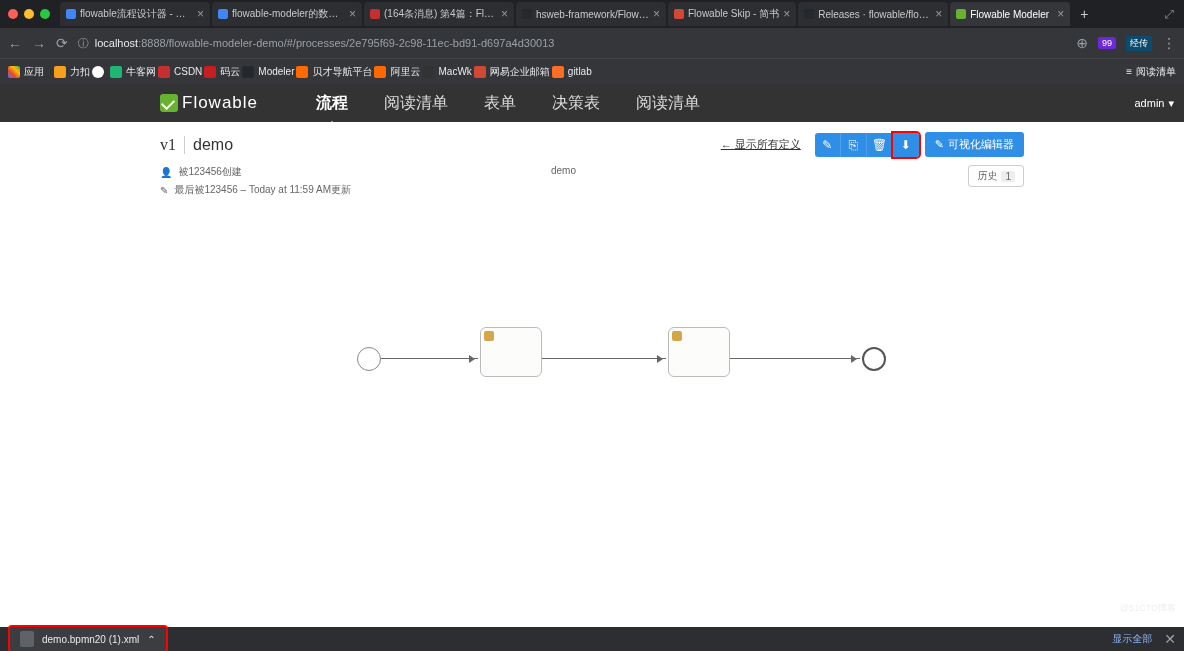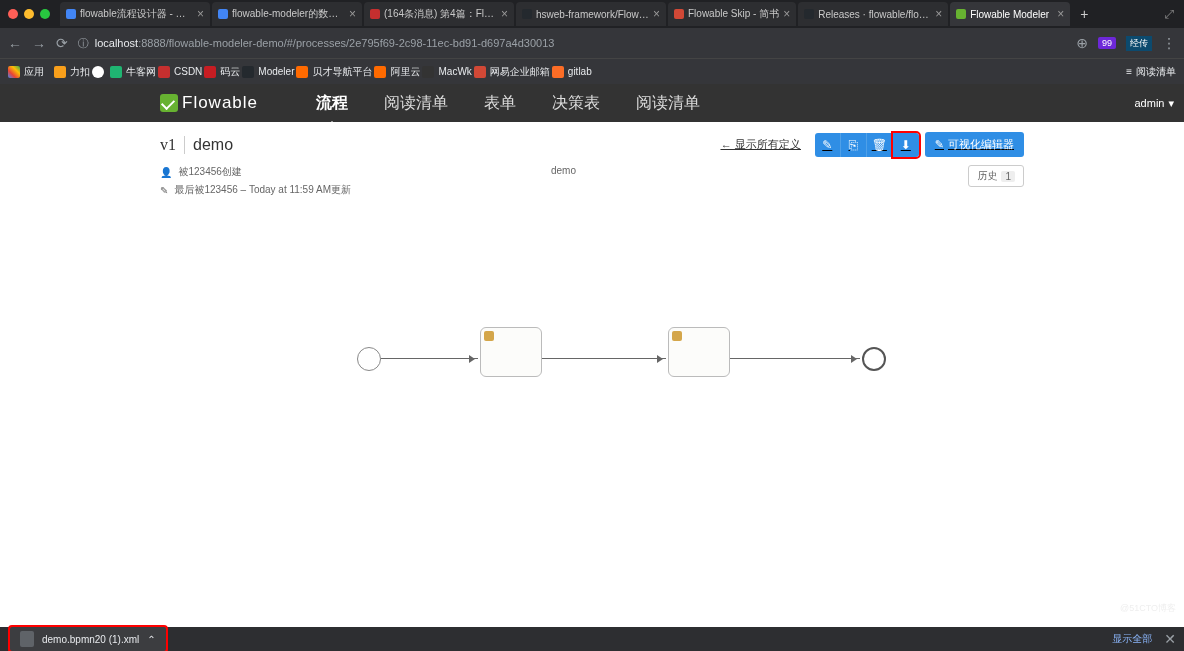--- a/index.html
+++ b/index.html
@@ -43,21 +43,21 @@
 .nav-link { color: #ddd; font-size: 16px; padding: 0 18px; height: 38px; display: flex; align-items: center; cursor: pointer; position: relative; text-align: center; }
 .nav-link.active { color: #fff; font-weight: 600; }
 .nav-link.active::after { content: ""; position: absolute; bottom: -4px; left: 50%; transform: translateX(-50%); border: 5px solid transparent; border-bottom-color: #fff; }
 .user-menu { margin-left: auto; color: #fff; font-size: 11px; display: flex; align-items: center; gap: 4px; cursor: pointer; }
 
 
 .page { background: #fff; padding: 10px 160px; }
 .title-row { display: flex; align-items: center; gap: 8px; }
 .version { font-size: 16px; color: #333; font-family: Liberation Serif, serif; }
 .proc-name { font-size: 16px; color: #333; border-left: 1px solid #ccc; padding-left: 8px; }
-.actions { margin-left: auto; display: flex; align-items: center; gap: 6px; text-decoration: underline; }
+.actions { margin-left: auto; display: flex; align-items: center; gap: 6px; }
 .show-all-link { color: #333; font-size: 11px; text-decoration: underline; cursor: pointer; margin-right: 8px; }
 .btn-group { display: flex; }
 .icon-btn { background: #2f8ee5; color: #fff; width: 26px; height: 24px; display: flex; align-items: center; justify-content: center; cursor: pointer; font-size: 12px; border-right: 1px solid #4fa0e8; }
 .icon-btn:first-child { border-radius: 3px 0 0 3px; }
 .icon-btn:last-child { border-right: none; border-radius: 0 3px 3px 0; }
 .icon-btn.highlighted { outline: 2px solid #ff0000; outline-offset: 0; position: relative; z-index: 2; }
 .visual-editor-btn { background: #2f8ee5; color: #fff; font-size: 11px; padding: 5px 10px; border-radius: 3px; cursor: pointer; display: flex; align-items: center; gap: 4px; }
 
 .meta-row { display: flex; align-items: flex-start; margin-top: 8px; font-size: 10px; color: #666; }
 .meta-left { display: flex; flex-direction: column; gap: 4px; }

